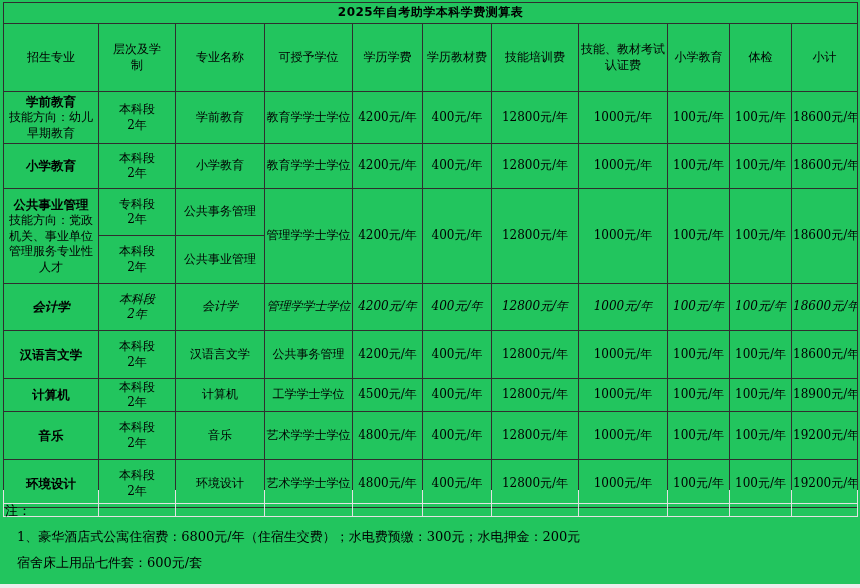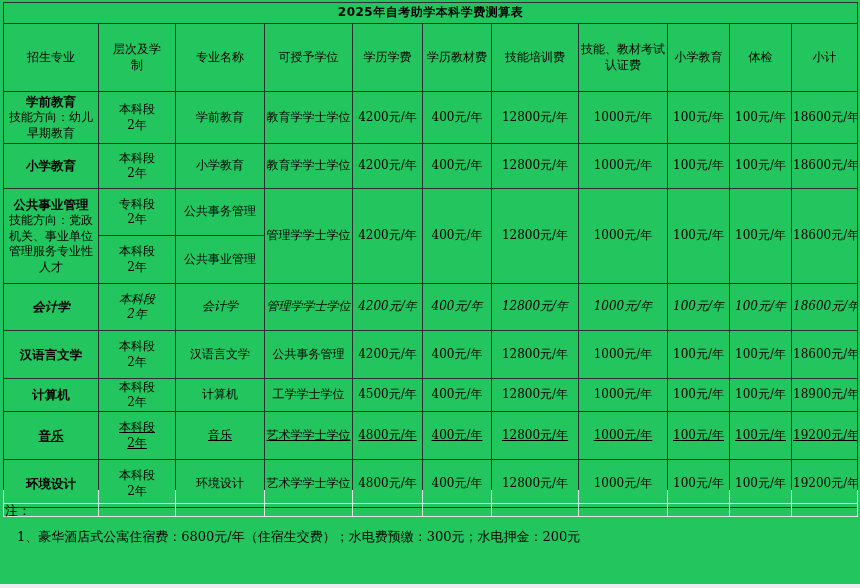--- a/index.html
+++ b/index.html
@@ -18,21 +18,21 @@
     overflow:hidden;
   }
   td.title {
     font-family:"DejaVu Sans","Liberation Sans",sans-serif;
     font-weight:bold; font-size:17px; height:21px; letter-spacing:0.5px;
   }
   tr.hrow { height:34px; }
   tr.r1 { height:52px; } tr.r2 { height:45px; }
   tr.r3a { height:47px; } tr.r3b { height:48px; }
   tr.r4 { height:47px;font-style:italic; } tr.r5 { height:48px; }
-  tr.r6 { height:33px; } tr.r7 { height:48px;text-decoration:underline; } tr.r8 { height:48px; }
+  tr.r6 { height:33px; } tr.r7 { height:48px; } tr.r8 { height:48px; }
   .narrow { max-width:54px; margin:18px auto; }
   .pre { white-space:pre-line; }
   .major { font-weight:bold; font-size:12.5px; }
   .major-sub { font-size:12px; }
   .money { white-space:nowrap; }
   table.ghost {
     position:absolute; top:490px; left:3px; width:854px;
     border-collapse:collapse; table-layout:fixed;
   }
   table.ghost td { border:1px solid #e3e3e3; height:13px; }
@@ -274,16 +274,17 @@
           <td></td>
           <td></td>
           <td></td>
     </tr>
   </tbody>
     </table>
 
   <div class="notes">
     <div class="notes-label">注：</div>
     <div class="note-line">1、豪华酒店式公寓住宿费：6800元/年（住宿生交费）；水电费预缴：300元；水电押金：200元</div>
+    <div class="note-line">宿舍床上用品七件套：600元/套</div>
   </div>
 
   <div class="bottom-strip"></div>
 </div>
 
 </body></html>

